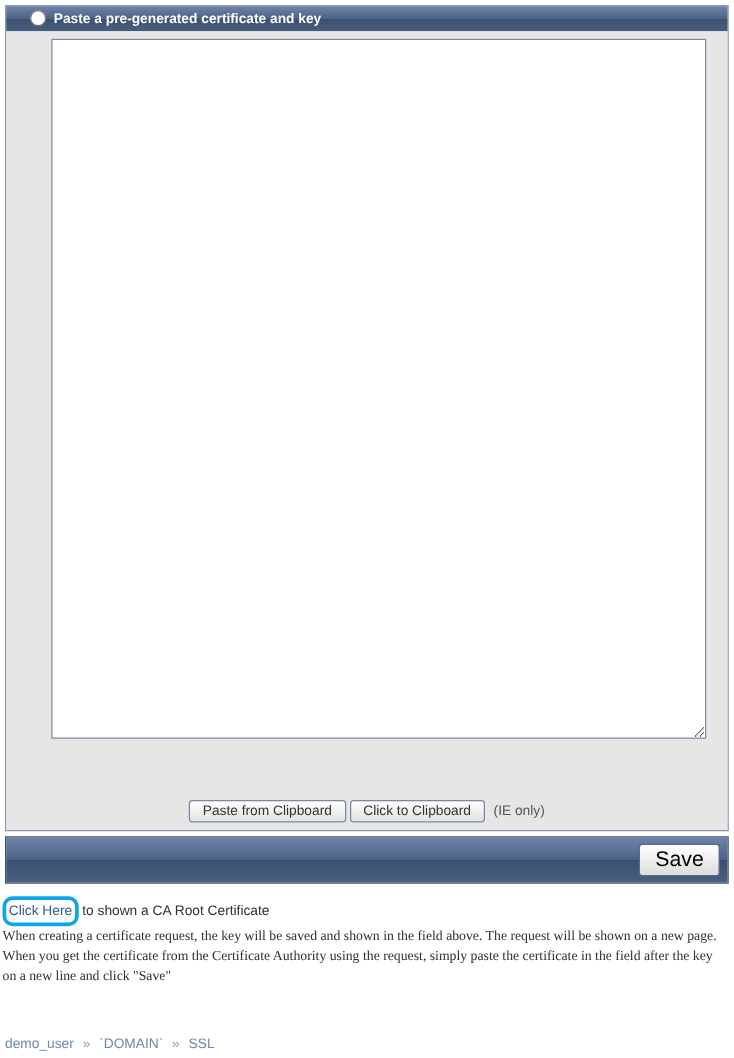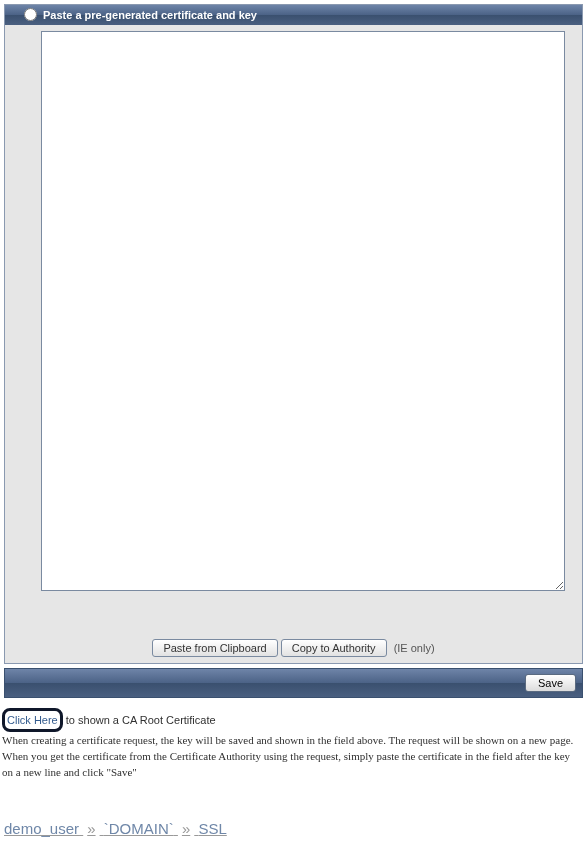--- a/index.html
+++ b/index.html
@@ -72,72 +72,71 @@
   }
   .save-bar {
     margin: 4px 4px 0 4px;
     background: linear-gradient(to bottom, #6e84a8 0%, #4b6286 50%, #3a506f 51%, #4a5f80 100%);
     padding: 5px 6px;
     text-align: right;
     border: 1px solid #3a506f;
   }
   .save-btn {
     font-family: Verdana, Geneva, sans-serif;
-    font-size: 11px;
+    font-size: 17px;
     padding: 2px 12px;
     border: 1px solid #5a6a80;
     background: linear-gradient(to bottom, #ffffff, #dcdcdc);
     border-radius: 3px;
     cursor: pointer;
   }
   .hint-row {
     margin: 10px 4px 0 2px;
     font-size: 11px;
   }
   .click-here {
     color: #335b8e;
-    border: 3px solid #0f172a;
+    border: 3px solid #0ea5e9;
     border-radius: 8px;
     padding: 2px 2px;
     display: inline-block;
     line-height: 14px;
     text-decoration: none;
   }
   .help-text {
     margin: 0 4px 0 2px;
     font-size: 11px;
     line-height: 16px;
     color: #303030;
     font-family: Liberation Serif, serif;
   }
   .breadcrumb {
     margin: 40px 4px 28px 4px;
-    font-size: 15px;
+    font-size: 11px;
     color: #999;
-    text-decoration: underline;
   }
   .breadcrumb a { color: #6f87a8; text-decoration: none; }
   .breadcrumb .sep { color: #999; margin: 0 4px; }
 </style>
 </head>
 <body>
 
 <div class="section">
   <div class="section-header">
     <span class="radio-wrap">
       <input type="radio" name="certopt" style="">
     </span>
     <span>Paste a pre-generated certificate and key</span>
   </div>
   <div class="section-body">
     <textarea class="cert-text" style=""></textarea>
   </div>
   <div class="btn-row">
     <button class="btn">Paste from Clipboard</button>
-    <button class="btn">Copy to Authority</button>
+    <button class="btn">Click to Clipboard</button>
     <span class="ie-only">(IE only)</span>
   </div>
 </div>
 
 <div class="save-bar">
   <button class="save-btn">Save</button>
 </div>
 
 <div class="hint-row">
   <a href="#" class="click-here">Click Here</a><span> to shown a CA Root Certificate</span>

